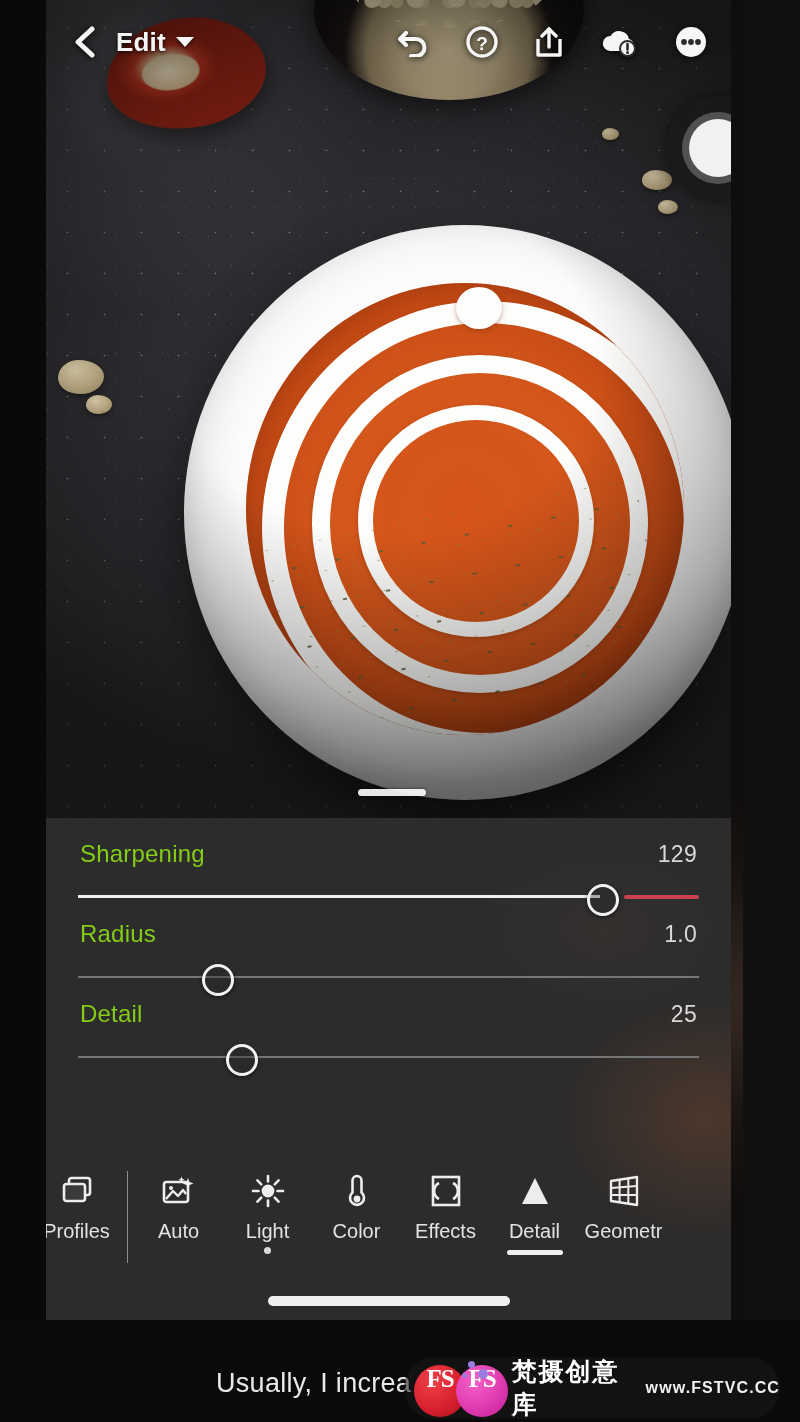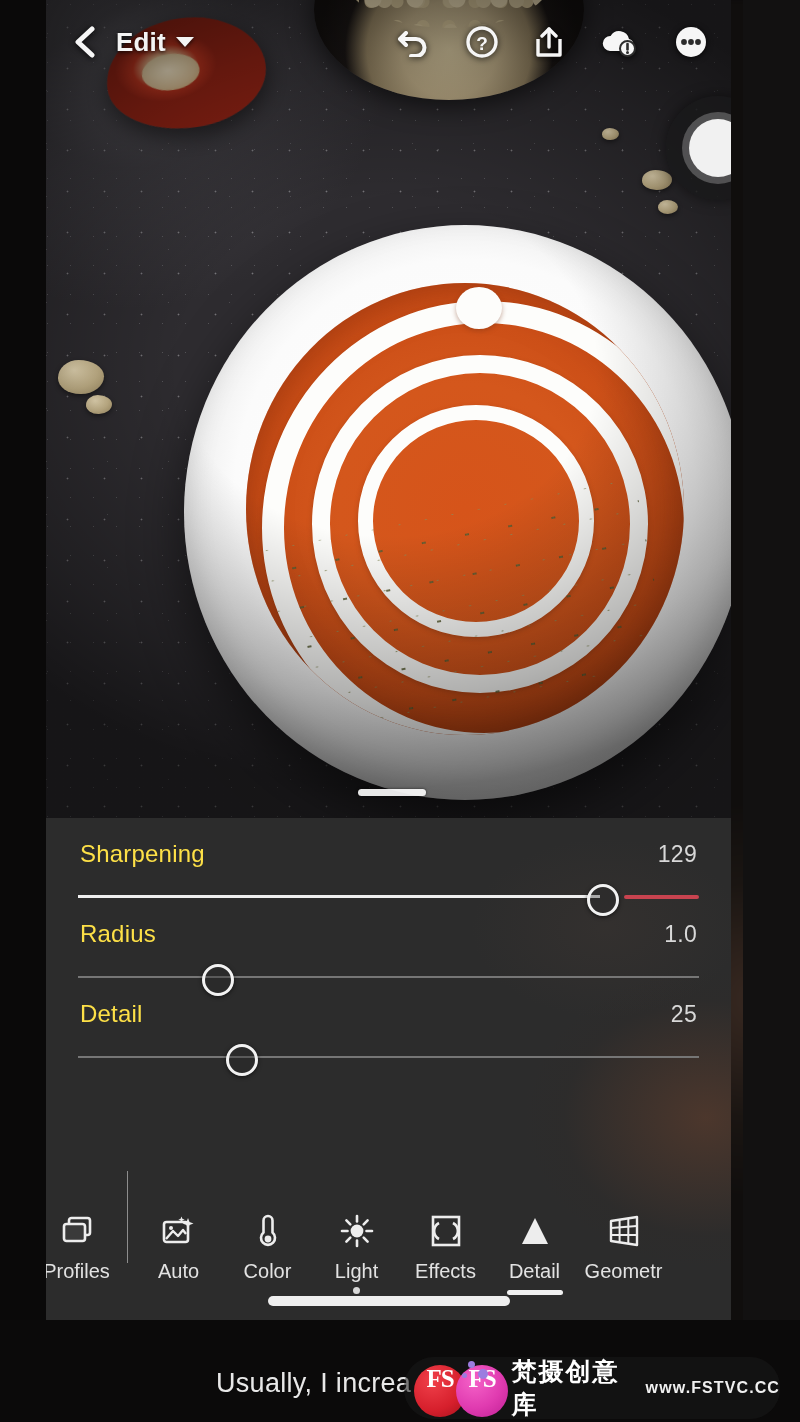--- a/index.html
+++ b/index.html
@@ -294,21 +294,21 @@
     height: 80px;
     margin: 0 32px;
   }
   .slider-head {
     display: flex;
     justify-content: space-between;
     align-items: baseline;
     padding: 0 2px;
   }
   .slider-name {
-    color: #fde047;
+    color: #84cc16;
     font-size: 24px;
     letter-spacing: .2px;
     text-align: center;
   }
   .slider-value {
     color: #d8d8d8;
     font-size: 23px;
     letter-spacing: .3px;
   }
   .track-wrap {
@@ -350,21 +350,21 @@
     box-shadow: 0 1px 4px rgba(0,0,0,.6);
   }
 
   
   .toolbar {
     position: absolute;
     left: 0; top: 345px;
     width: 685px;
     height: 112px;
     display: flex;
-    align-items: flex-end;
+    align-items: flex-start;
     padding-top: 8px;
   }
   .tool {
     position: relative;
     flex: 0 0 auto;
     width: 89px;
     display: flex;
     flex-direction: column;
     align-items: center;
     gap: 9px;
@@ -650,30 +650,20 @@
           <span class="glyph">
             <svg width="36" height="32" viewBox="0 0 36 32" aria-hidden="true">
               <rect x="3" y="7" width="24" height="20" rx="2.5" fill="none" stroke="#ededed" stroke-width="2.6"></rect>
               <polyline points="5,24 12,16 17,21 22,15 25,19" fill="none" stroke="#ededed" stroke-width="2.4" stroke-linejoin="round"></polyline>
               <circle cx="10" cy="13" r="2" fill="#ededed"></circle>
               <path d="M27 3 l1.5 4 4 1.5 -4 1.5 -1.5 4 -1.5 -4 -4 -1.5 4 -1.5 Z" fill="#ededed"></path>
               <path d="M20.5 1.5 l.9 2.3 2.3 .9 -2.3 .9 -.9 2.3 -.9 -2.3 -2.3 -.9 2.3 -.9 Z" fill="#ededed"></path>
             </svg>
           </span>
           <span class="tool-label">Auto</span>
-        </div>
-
-        <div class="tool">
-          <span class="glyph">
-            <svg width="24" height="36" viewBox="0 0 24 36" aria-hidden="true">
-              <path d="M12 3 a4.5 4.5 0 0 1 4.5 4.5 v12 a7 7 0 1 1 -9 0 v-12 A4.5 4.5 0 0 1 12 3 Z" fill="none" stroke="#ededed" stroke-width="2.6"></path>
-              <circle cx="12" cy="26" r="3.4" fill="#ededed"></circle>
-            </svg>
-          </span>
-          <span class="tool-label">Color</span>
         </div>
 
         <div class="tool">
           <span class="glyph">
             <svg width="34" height="34" viewBox="0 0 34 34" aria-hidden="true">
               <circle cx="17" cy="17" r="6.4" fill="#ededed"></circle>
               <g stroke="#ededed" stroke-width="2.6" stroke-linecap="round">
                 <line x1="17" y1="2" x2="17" y2="7.5"></line>
                 <line x1="17" y1="26.5" x2="17" y2="32"></line>
                 <line x1="2" y1="17" x2="7.5" y2="17"></line>
@@ -684,20 +674,30 @@
                 <line x1="23.7" y1="10.3" x2="27.6" y2="6.4"></line>
               </g>
             </svg>
           </span>
           <span class="tool-label">Light</span>
           <span class="dot-indicator"></span>
         </div>
 
         <div class="tool">
           <span class="glyph">
+            <svg width="24" height="36" viewBox="0 0 24 36" aria-hidden="true">
+              <path d="M12 3 a4.5 4.5 0 0 1 4.5 4.5 v12 a7 7 0 1 1 -9 0 v-12 A4.5 4.5 0 0 1 12 3 Z" fill="none" stroke="#ededed" stroke-width="2.6"></path>
+              <circle cx="12" cy="26" r="3.4" fill="#ededed"></circle>
+            </svg>
+          </span>
+          <span class="tool-label">Color</span>
+        </div>
+
+        <div class="tool">
+          <span class="glyph">
             <svg width="34" height="34" viewBox="0 0 34 34" aria-hidden="true">
               <rect x="4" y="3" width="26" height="28" fill="none" stroke="#ededed" stroke-width="2.6"></rect>
               <path d="M10 9 a9 9 0 0 0 0 16" fill="none" stroke="#ededed" stroke-width="2.6"></path>
               <path d="M24 9 a9 9 0 0 1 0 16" fill="none" stroke="#ededed" stroke-width="2.6"></path>
             </svg>
           </span>
           <span class="tool-label">Effects</span>
         </div>
 
         <div class="tool">

